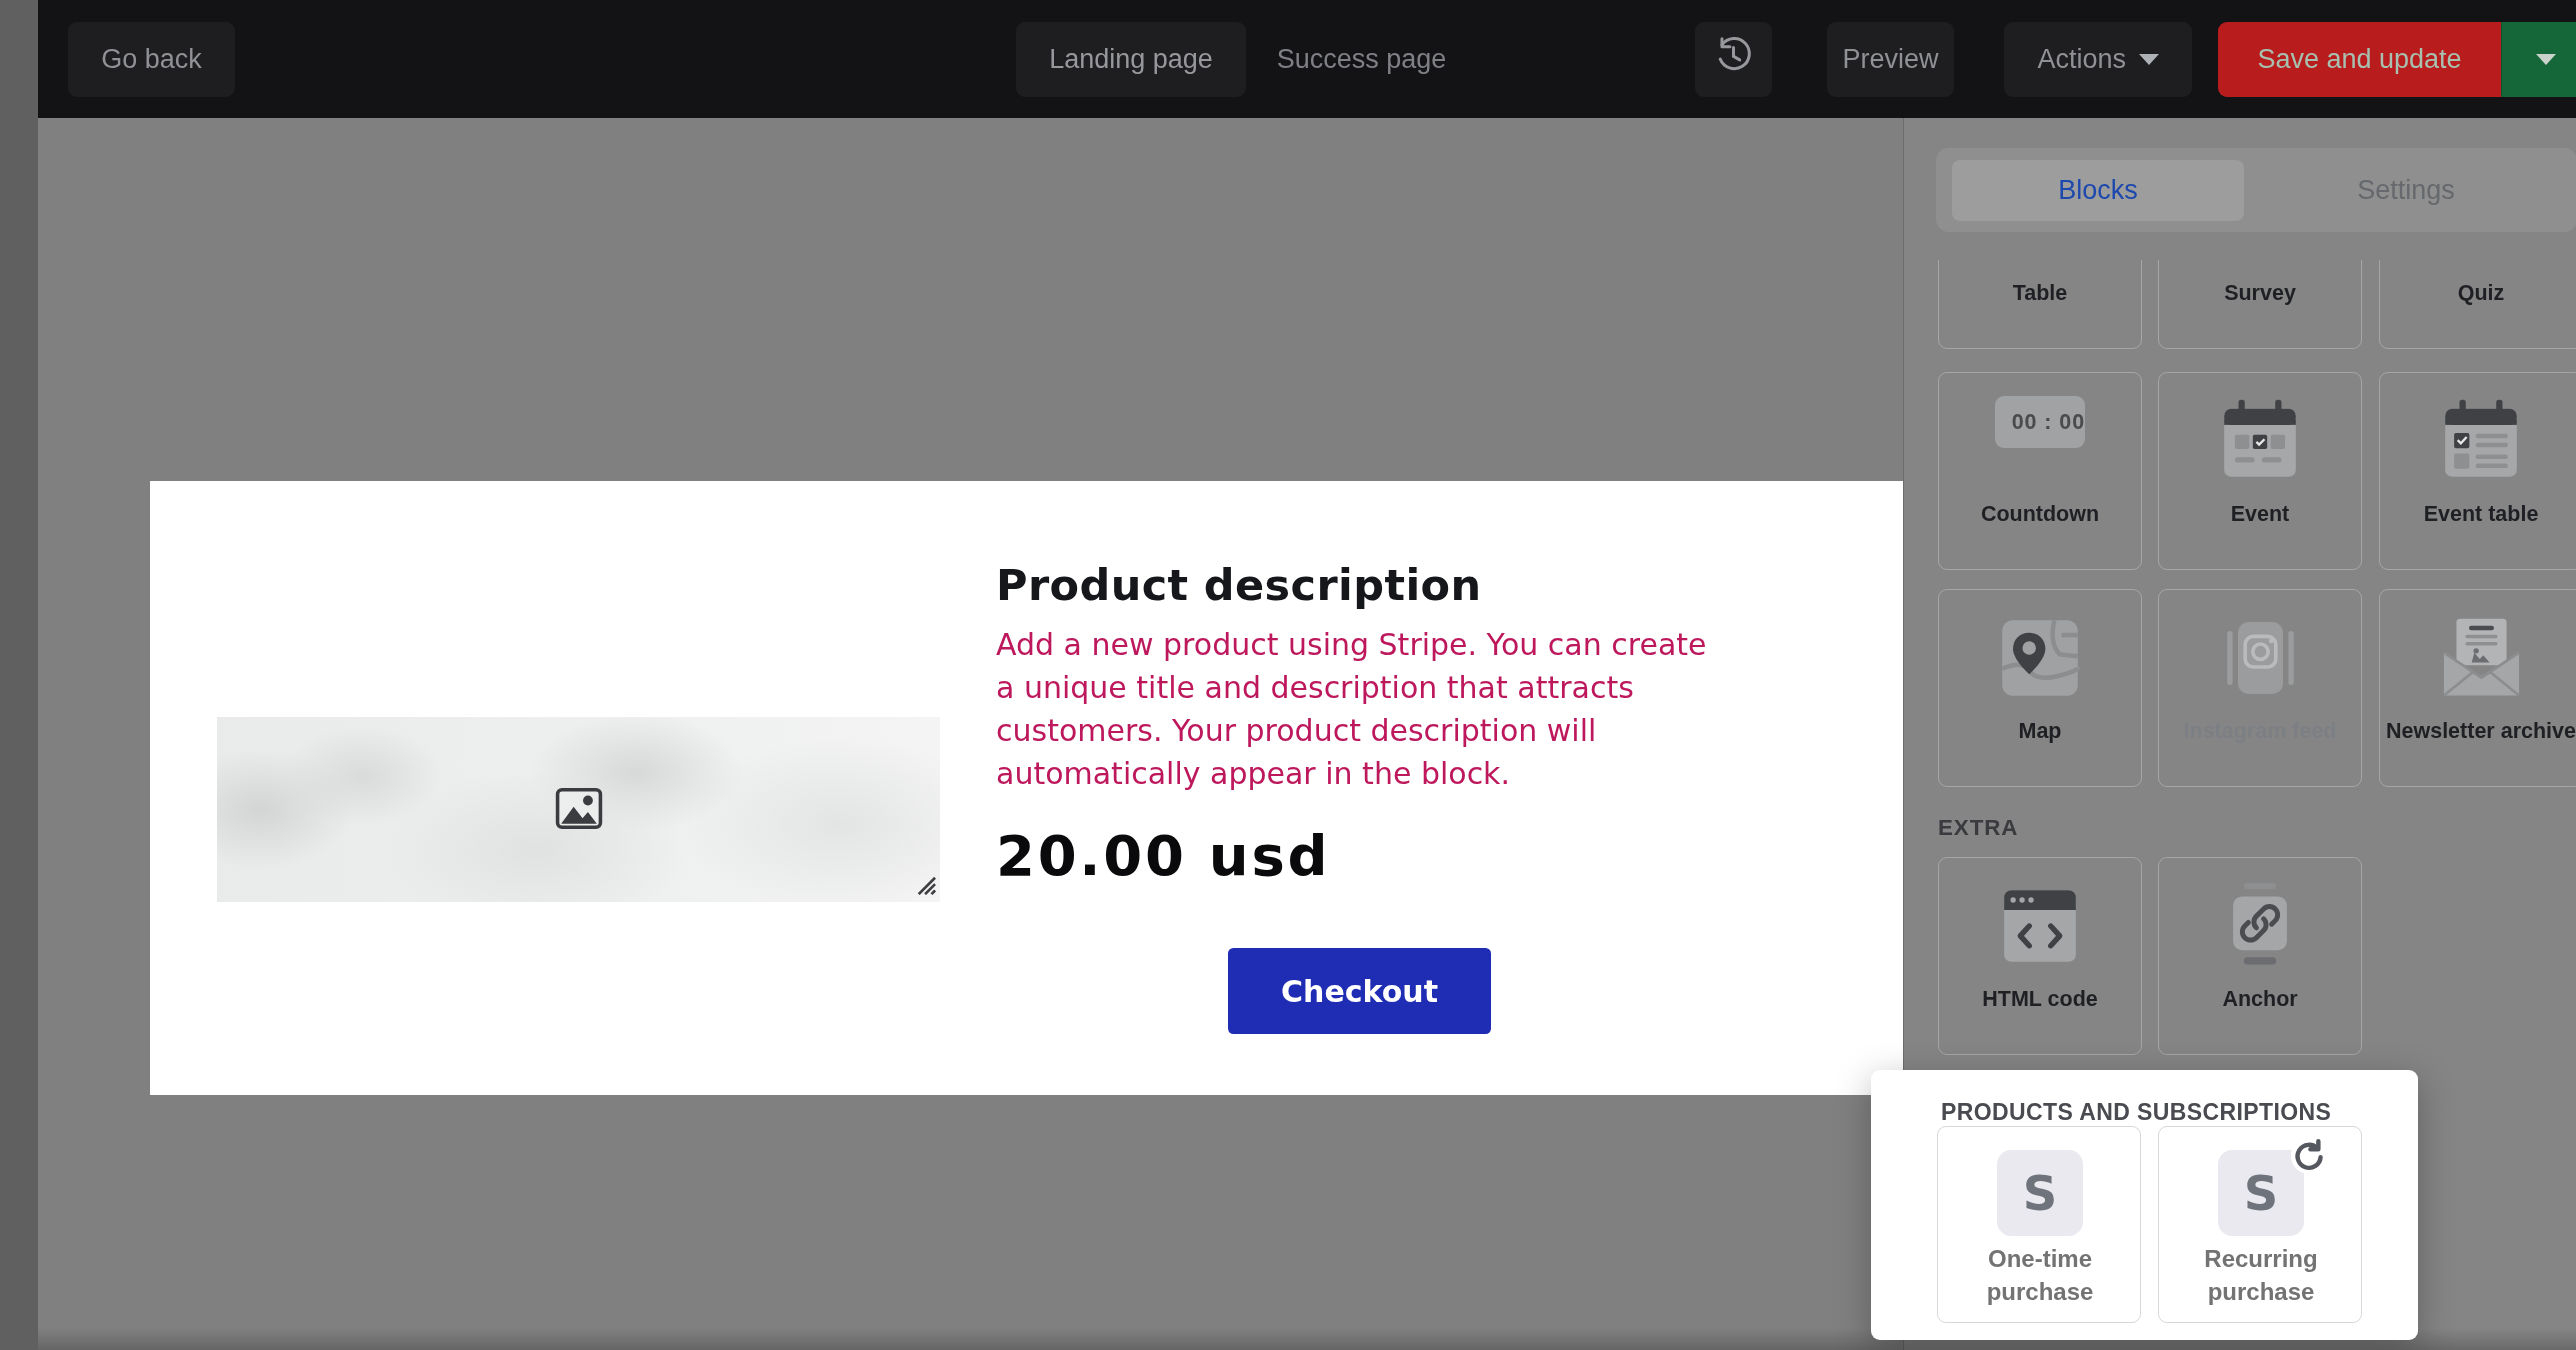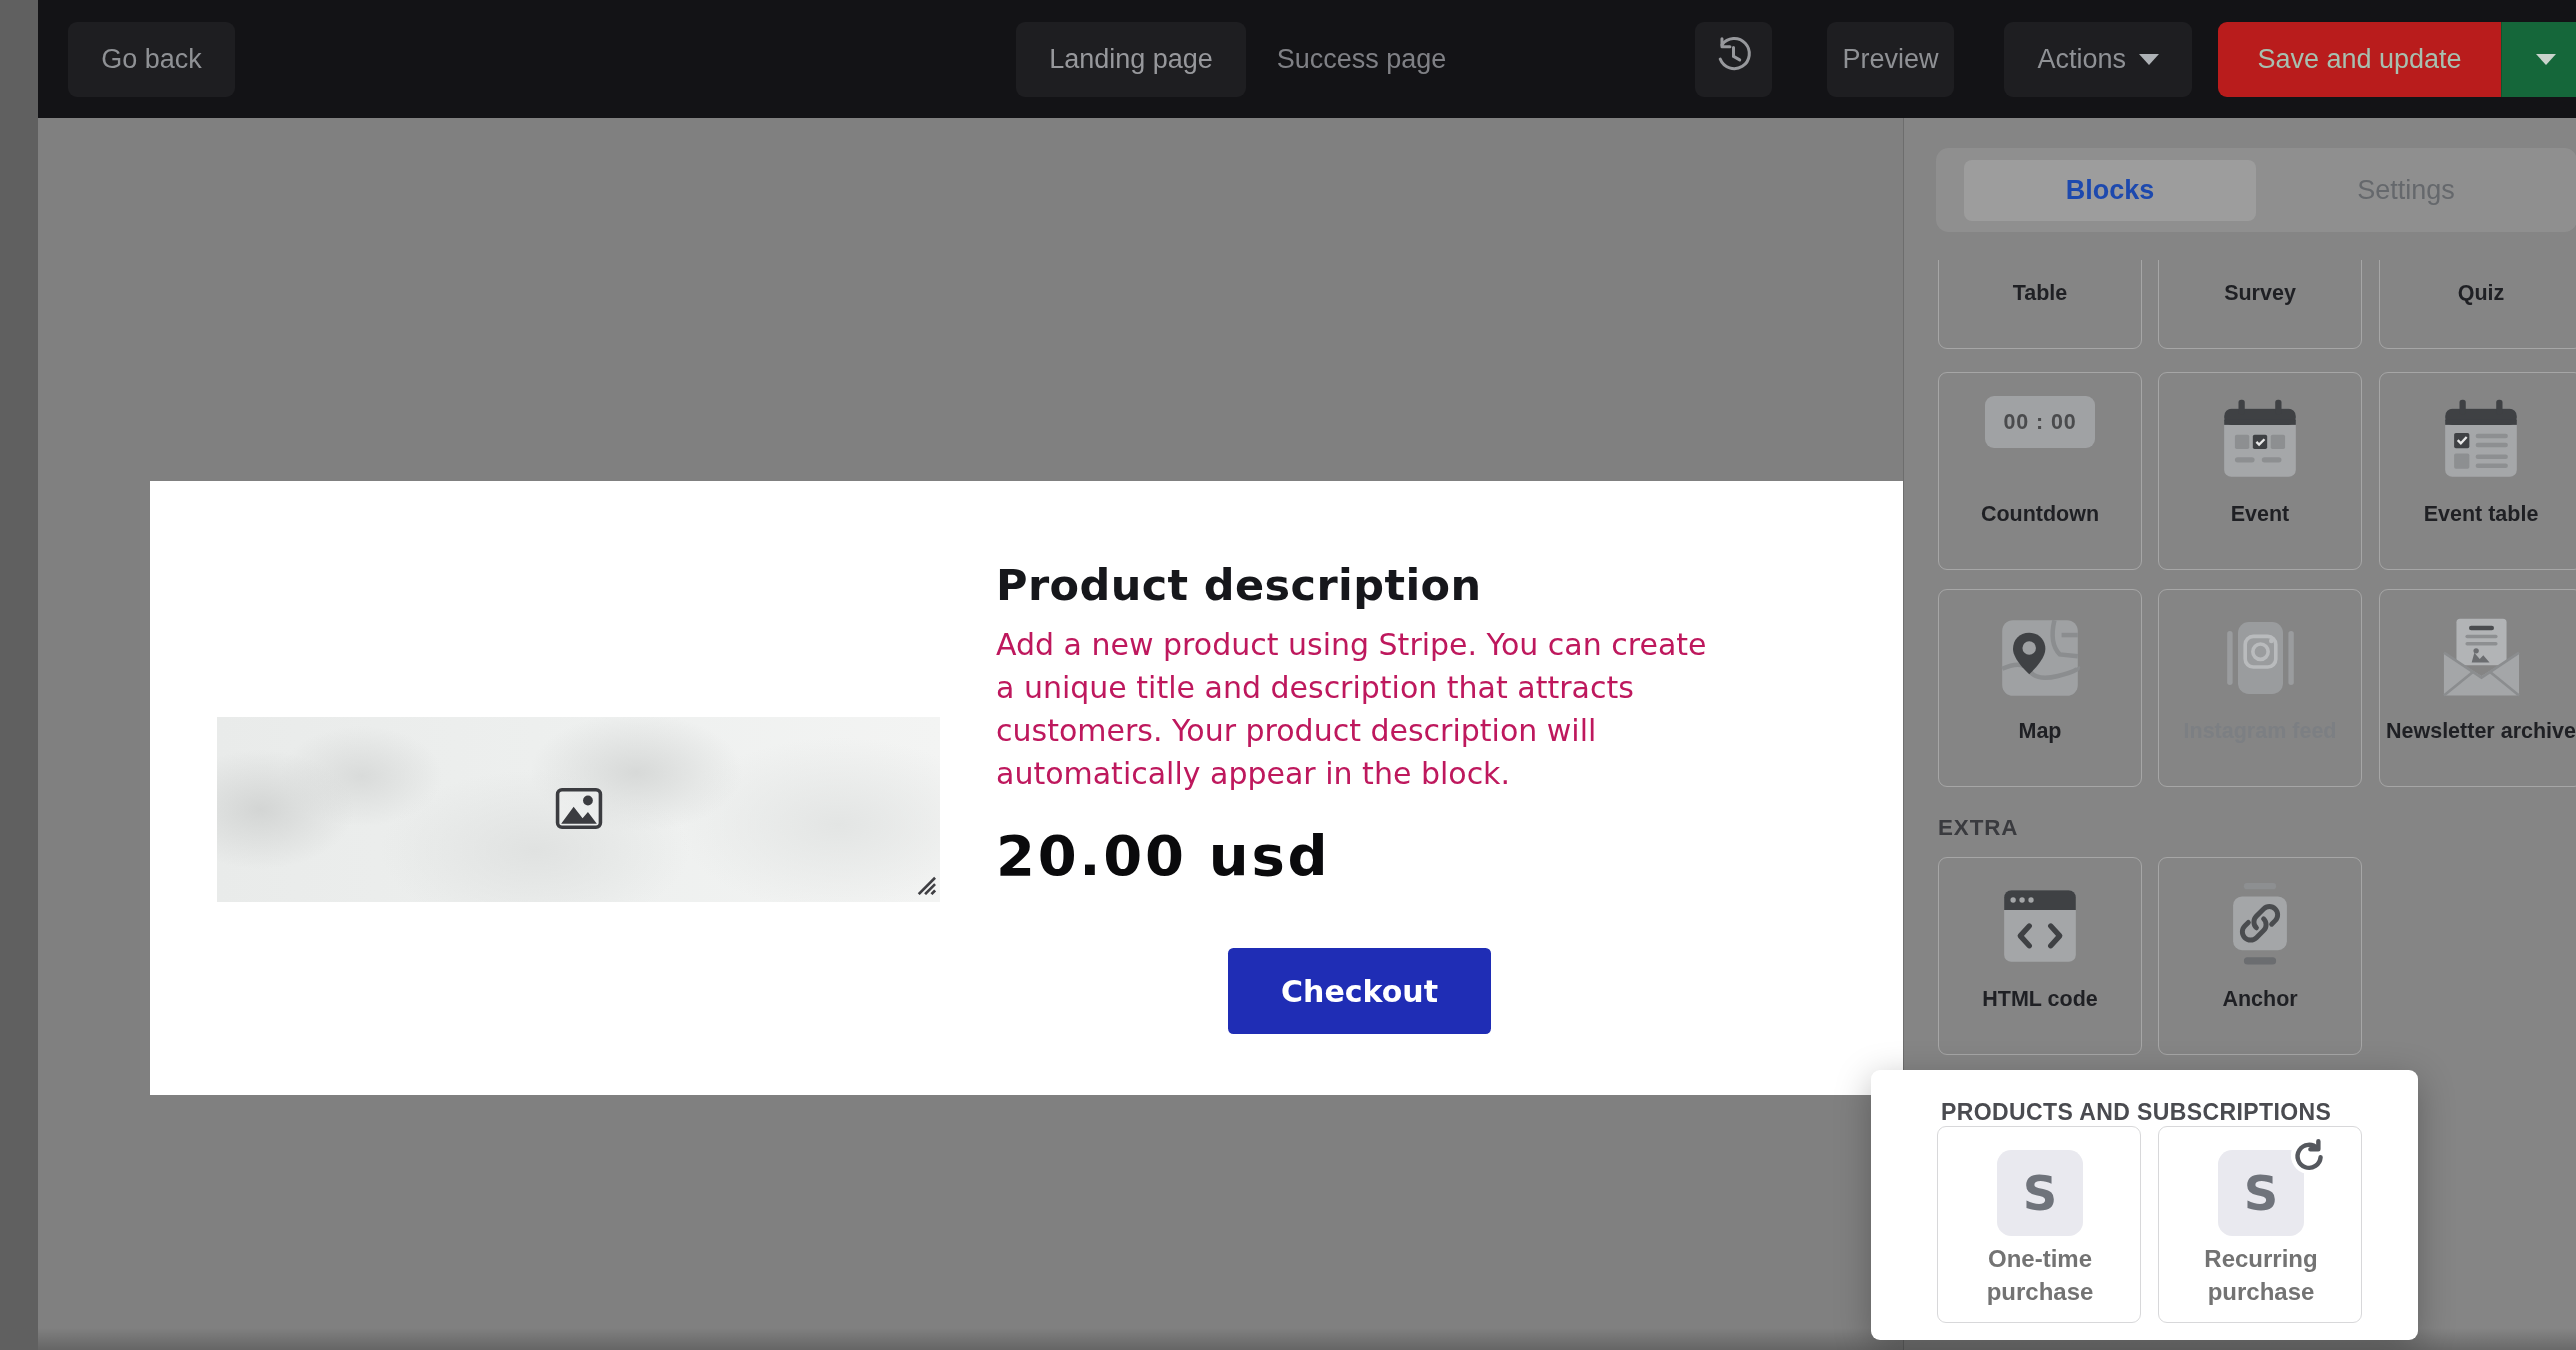--- a/index.html
+++ b/index.html
@@ -43,36 +43,36 @@
       font-size:30px;line-height:43px;color:#be185d;}
   .card-price{position:absolute;left:846px;top:342px;font-family:"DejaVu Sans",sans-serif;
       font-size:56px;font-weight:bold;color:#0a0a0c;letter-spacing:2.7px;}
   .checkout{position:absolute;left:1078px;top:467px;width:263px;height:86px;border:none;border-radius:5.4px;
       background:#1f2db5;color:#ffffff;font-family:"DejaVu Sans",sans-serif;font-size:30px;font-weight:bold;cursor:pointer;}
 
   
   .sidebar{position:absolute;left:1865px;top:118px;width:711px;height:1232px;background:#858585;
       border-left:0.9px solid rgba(0,0,0,.18);}
   .seg{position:absolute;left:32px;top:30px;width:641px;height:84px;background:#8f8f8f;border-radius:12.5px;}
-  .seg-active{position:absolute;left:28px;top:11.6px;width:292px;height:61px;border:none;border-radius:8px;
-      background:#9d9d9d;color:#1d49ae;font-size:27px;font-weight:bold;cursor:pointer;font-family:"Liberation Sans",sans-serif;}
+  .seg-active{position:absolute;left:16px;top:11.6px;width:292px;height:61px;border:none;border-radius:8px;
+      background:#9d9d9d;color:#1d49ae;font-size:27px;font-weight:normal;cursor:pointer;font-family:"Liberation Sans",sans-serif;}
   .seg-inactive{position:absolute;left:322px;top:11.6px;width:296px;height:61px;border:none;background:transparent;
       color:#65686c;font-size:27px;cursor:pointer;font-family:"Liberation Sans",sans-serif;}
   .tile{position:absolute;width:204px;height:198px;border:1.8px solid rgba(215,215,215,.40);border-radius:9px;
       box-sizing:border-box;cursor:pointer;}
   .tile-icon{position:absolute;left:0;top:23px;width:100%;display:flex;justify-content:center;}
   .tile-label{position:absolute;left:0;top:129px;width:100%;text-align:center;font-size:21.5px;font-weight:bold;color:#1f2024;}
   .tile.disabled .tile-label{color:#7c7f83;}
   .row-clip{position:absolute;left:0;top:142px;width:711px;height:89px;overflow:hidden;}
   .row-clip .tile{top:-109px;height:198px;}
   .extra-heading{position:absolute;left:34px;top:697px;font-size:22.4px;font-weight:bold;color:#3a3b3f;letter-spacing:0.9px;}
   .scroll-thumb{position:absolute;left:690px;top:9px;width:6.3px;height:120px;border-radius:3.6px;background:#5a5a5a;cursor:pointer;}
 
   
-  .cd-box{width:110px;height:52px;background:#a0a2a4;border-radius:9px;display:flex;align-items:center;justify-content:center;}
+  .cd-box{width:90px;height:52px;background:#a0a2a4;border-radius:9px;display:flex;align-items:center;justify-content:flex-end;}
   .cd-text{font-size:21.5px;font-weight:bold;color:#4a4b4d;letter-spacing:0.9px;}
 
   
   .products-panel{position:absolute;left:1833px;top:1070px;width:547px;height:270px;background:#ffffff;border-radius:9px;
       box-shadow:0 9px 36px rgba(0,0,0,.28);z-index:60;}
   .panel-heading{position:absolute;left:70px;top:29px;font-size:23px;font-weight:bold;color:#4a4b50;letter-spacing:0.4px;}
   .p-tile{position:absolute;top:56px;width:204px;height:197px;border:1.8px solid #d8d8da;border-radius:9px;box-sizing:border-box;
       background:#ffffff;cursor:pointer;}
   .p-tile-1{left:66px;}
   .p-tile-2{left:287px;}

